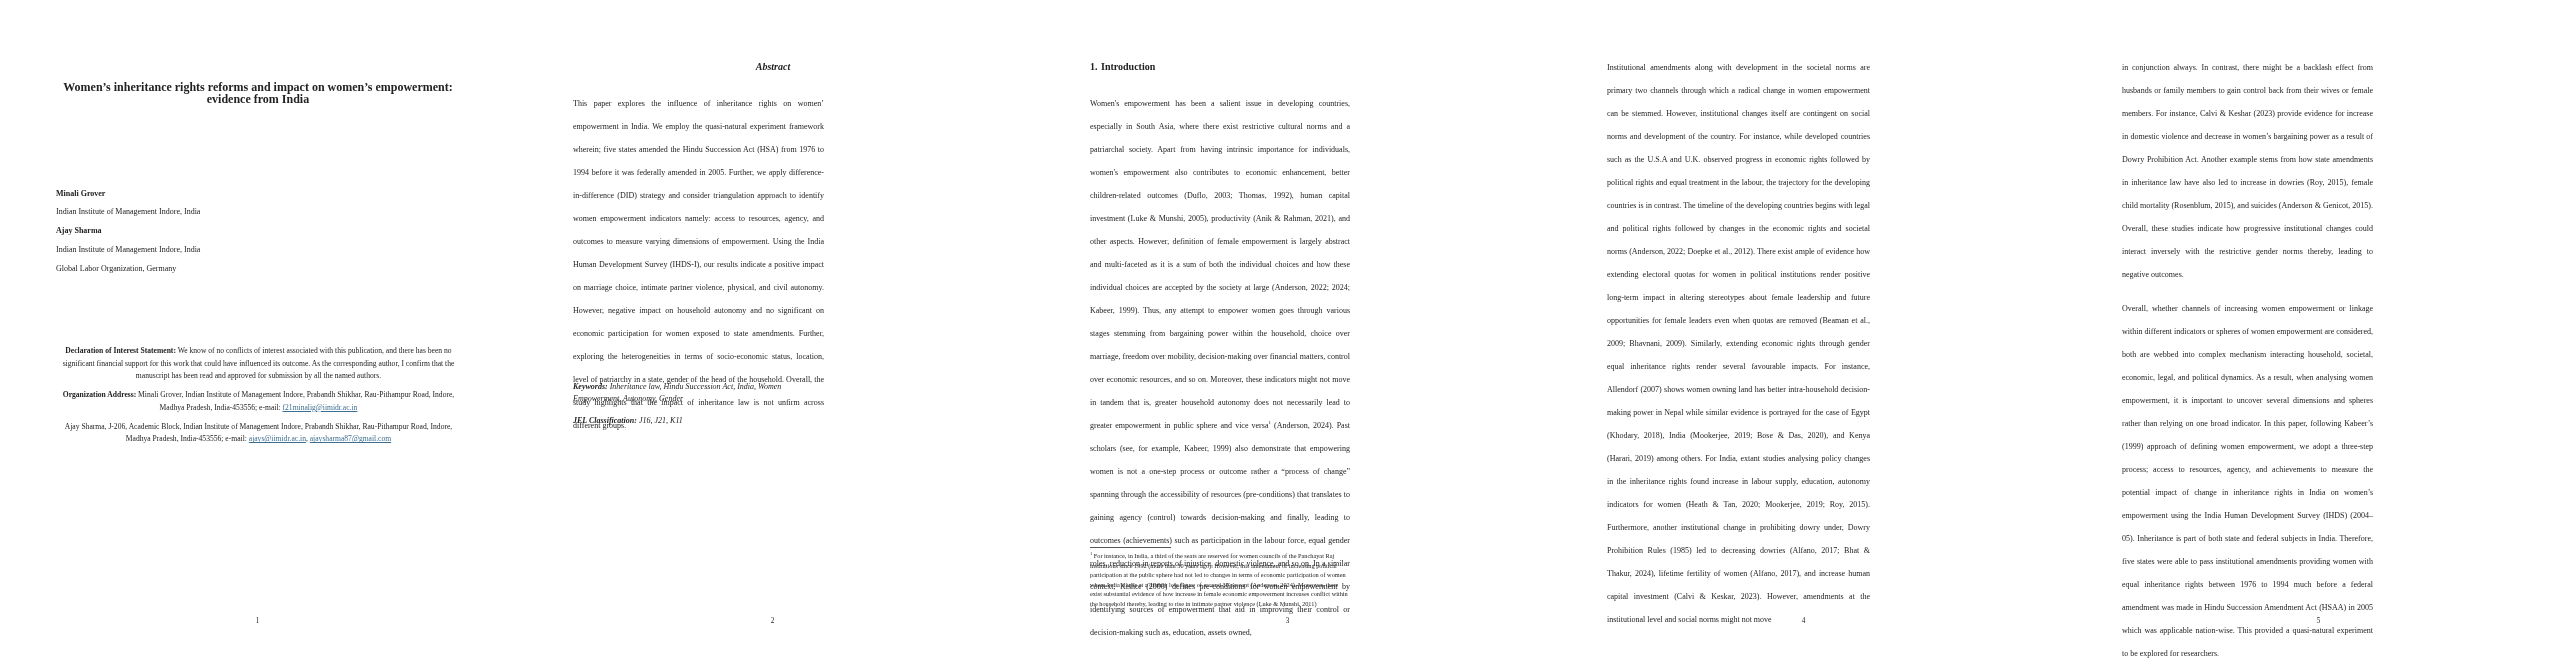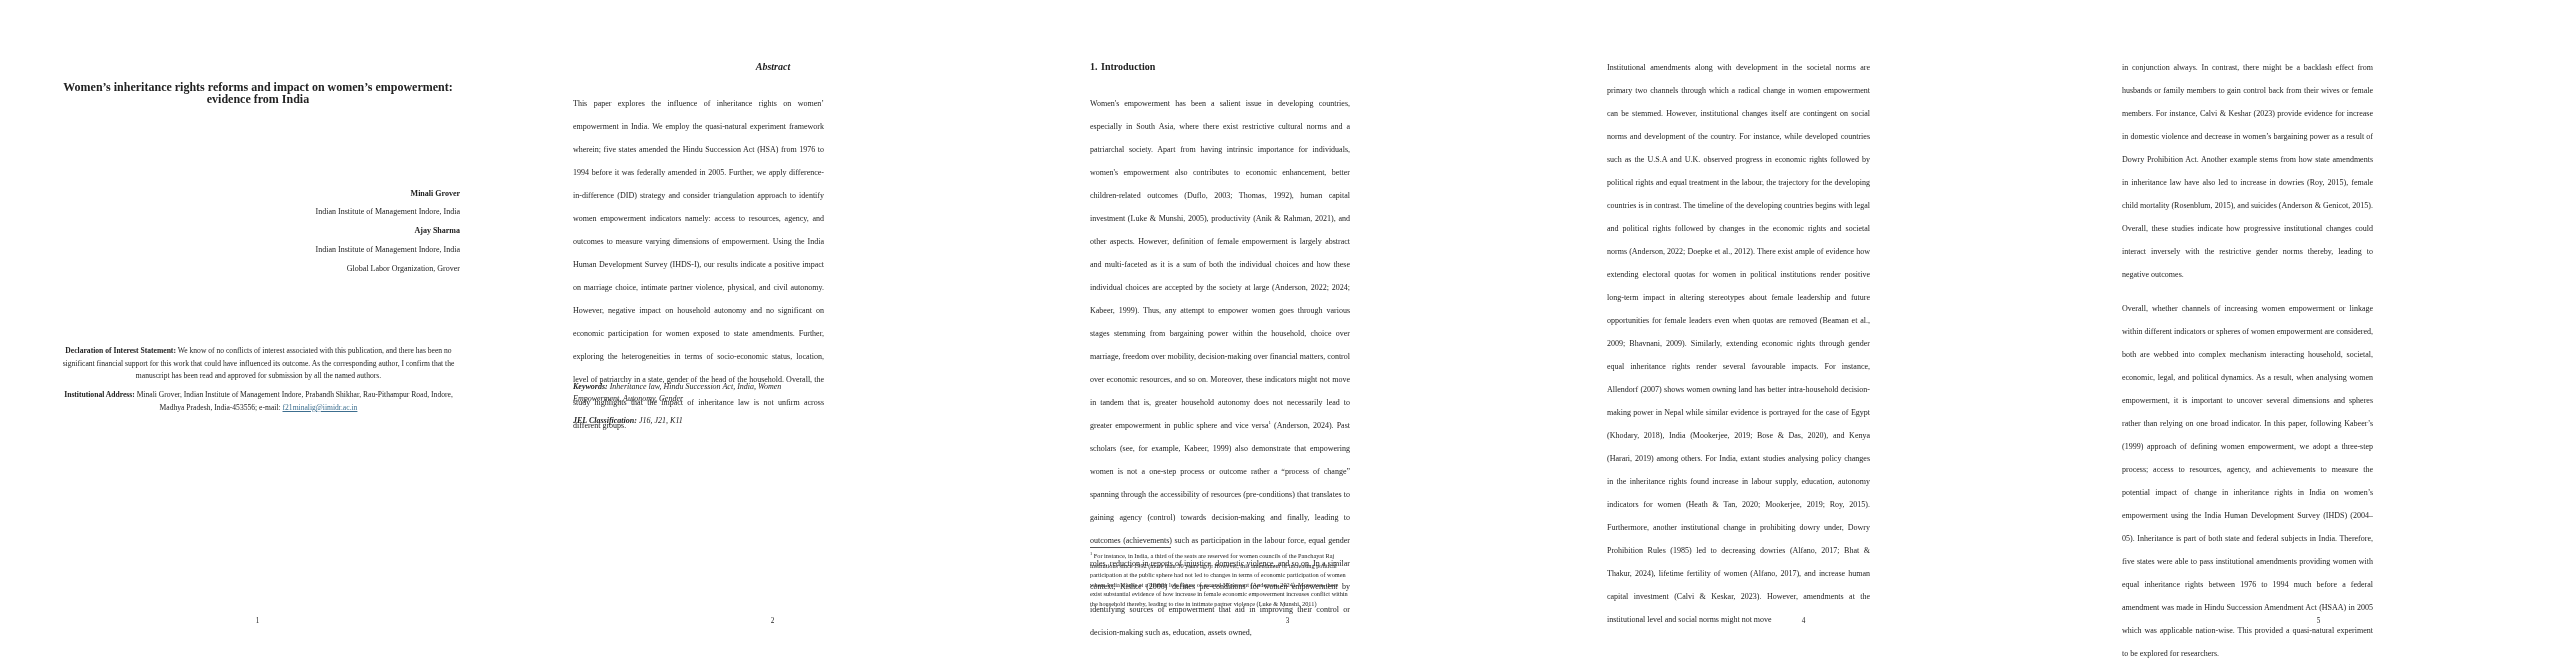--- a/index.html
+++ b/index.html
@@ -8,21 +8,21 @@
       font-family: "Liberation Serif", "DejaVu Serif", serif; color: #222222;
     }
     .page { position: absolute; top: 0; width: 515px; height: 667px; background: #ffffff; }
     .p1 { left: 0; } .p2 { left: 515px; } .p3 { left: 1030px; } .p4 { left: 1546px; } .p5 { left: 2061px; }
 
     .pnum { position: absolute; top: 617px; left: 0; width: 515px; text-align: center; font-size: 7.2px; }
 
     
     .title { position: absolute; left: 56px; width: 404px; top: 61px; text-align: center;
       font-weight: bold; font-size: 12px; line-height: 12.2px; margin-top: 20px; }
-    .author { position: absolute; left: 56px; width: 404px; text-align: right; font-size: 8px; }
+    .author { position: absolute; left: 56px; width: 404px; text-align: left; font-size: 8px; }
     .author b { font-weight: bold; }
     .decl { position: absolute; left: 60px; width: 397px; top: 345px; font-size: 7.6px; line-height: 12.5px; text-align: center; }
     .decl p { margin: 0 0 6.7px 0; }
     .decl a { color: #3c6e8f; text-decoration: underline; }
 
     
     .abs-head { position: absolute; top: 61px; left: 56px; width: 404px; text-align: center;
       font-style: italic; font-weight: bold; font-size: 10px; }
     .abs-text { position: absolute; top: 92px; left: 58px; width: 251px; 
       font-size: 8px; line-height: 23px; text-align: justify; }
@@ -48,25 +48,26 @@
 </head>
 <body>
 
 <div class="page p1">
   <div class="title">Women’s inheritance rights reforms and impact on women’s empowerment: evidence from India</div>
 
   <div class="author" style="top:189px;"><b>Minali Grover</b></div>
   <div class="author" style="top:207px;">Indian Institute of Management Indore, India</div>
   <div class="author" style="top:226px;"><b>Ajay Sharma</b></div>
   <div class="author" style="top:245px;">Indian Institute of Management Indore, India</div>
-  <div class="author" style="top:264px;">Global Labor Organization, Grover</div>
+  <div class="author" style="top:264px;">Global Labor Organization, Germany</div>
 
   <div class="decl">
     <p><b>Declaration of Interest Statement:</b><span> We know of no conflicts of interest associated with this publication, and there has been no significant financial support for this work that could have influenced its outcome. As the corresponding author, I confirm that the manuscript has been read and approved for submission by all the named authors.</span></p>
-    <p><b>Institutional Address:</b><span> Minali Grover, Indian Institute of Management Indore, Prabandh Shikhar, Rau-Pithampur Road, Indore, Madhya Pradesh, India-453556; e-mail: </span><a>f21minalig@iimidr.ac.in</a></p>
+    <p><b>Organization Address:</b><span> Minali Grover, Indian Institute of Management Indore, Prabandh Shikhar, Rau-Pithampur Road, Indore, Madhya Pradesh, India-453556; e-mail: </span><a>f21minalig@iimidr.ac.in</a></p>
+    <p><span>Ajay Sharma, J-206, Academic Block, Indian Institute of Management Indore, Prabandh Shikhar, Rau-Pithampur Road, Indore, Madhya Pradesh, India-453556; e-mail: </span><a>ajays@iimidr.ac.in</a><span>, </span><a>ajaysharma87@gmail.com</a></p>
   </div>
 
   <div class="pnum">1</div>
 </div>
 
 <div class="page p2">
   <div class="abs-head">Abstract</div>
   <div class="abs-text">This paper explores the influence of inheritance rights on women’ empowerment in India. We employ the quasi-natural experiment framework wherein; five states amended the Hindu Succession Act (HSA) from 1976 to 1994 before it was federally amended in 2005. Further, we apply difference-in-difference (DID) strategy and consider triangulation approach to identify women empowerment indicators namely: access to resources, agency, and outcomes to measure varying dimensions of empowerment. Using the India Human Development Survey (IHDS-I), our results indicate a positive impact on marriage choice, intimate partner violence, physical, and civil autonomy. However, negative impact on household autonomy and no significant on economic participation for women exposed to state amendments. Further, exploring the heterogeneities in terms of socio-economic status, location, level of patriarchy in a state, gender of the head of the household. Overall, the study highlights that the impact of inheritance law is not unfirm across different groups.</div>
   <div class="kw"><b>Keywords:</b><span> Inheritance law, Hindu Succession Act, India, Women Empowerment, Autonomy, Gender</span></div>
   <div class="jel"><b>JEL Classification:</b><span> J16, J21, K11</span></div>

